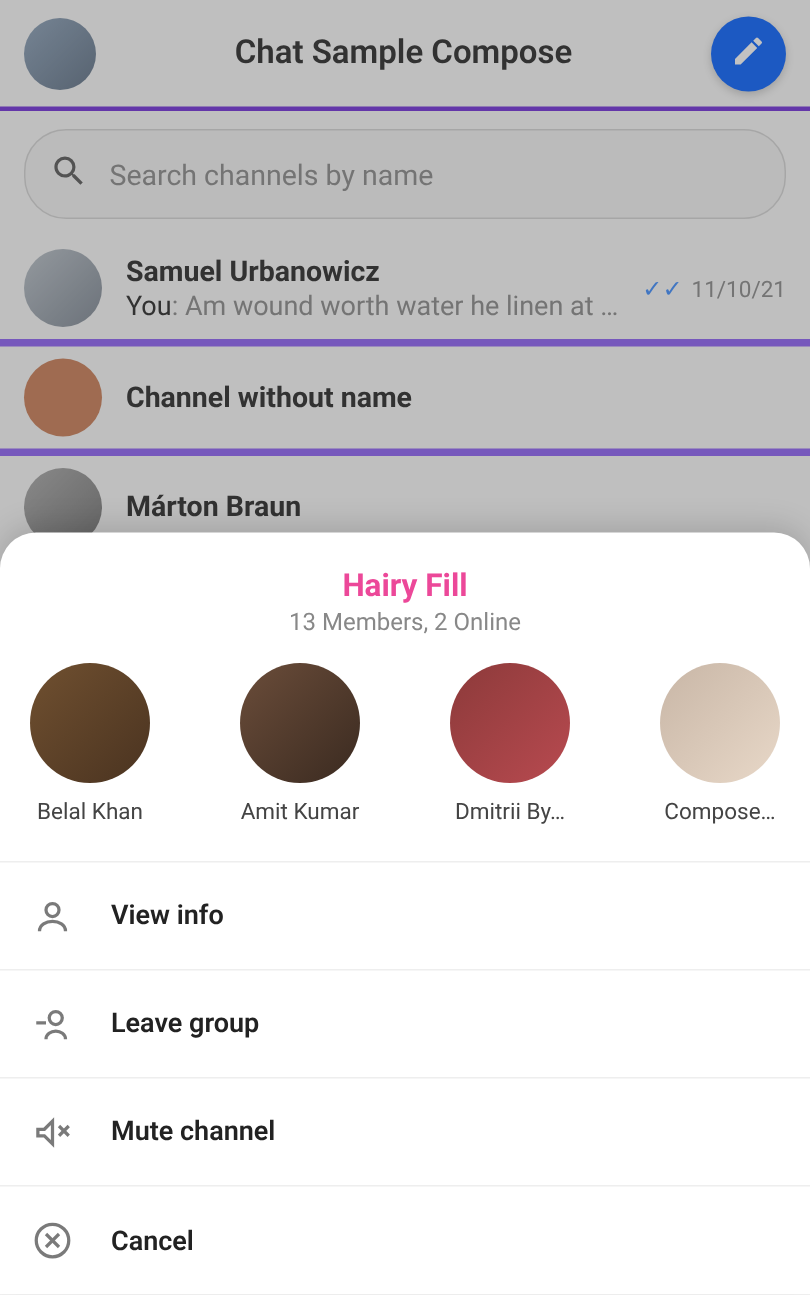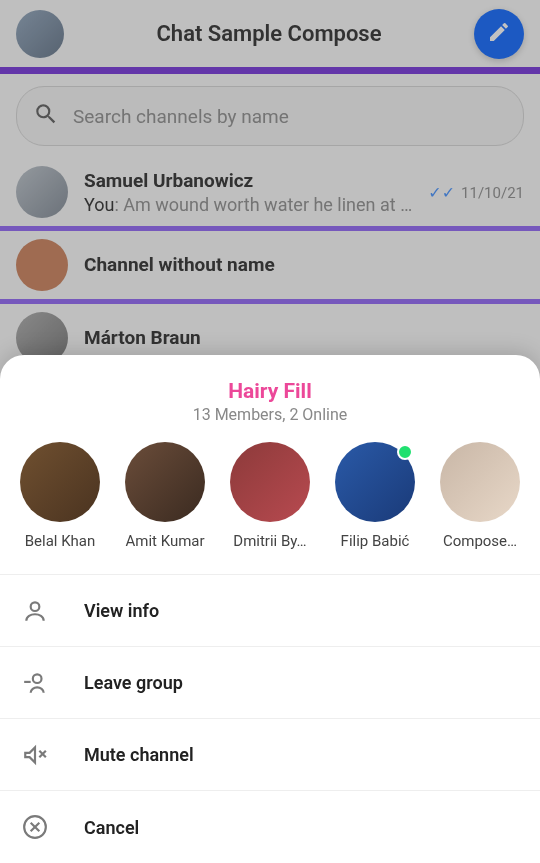--- a/index.html
+++ b/index.html
@@ -10,21 +10,21 @@
     background: #fafafa;
     position: relative;
     overflow: hidden;
   }
   .app-bar {
     height: 74px;
     display: flex;
     align-items: center;
     padding: 0 16px;
     background: #fafafa;
-    border-bottom: 7px solid #6d28d9;
+    border-bottom: 3px solid #6d28d9;
   }
   .app-avatar {
     width: 48px;
     height: 48px;
     border-radius: 50%;
     background: linear-gradient(135deg, #8aa0b8 0%, #5b6d82 100%);
     flex-shrink: 0;
   }
   .app-title {
     flex: 1;
@@ -133,21 +133,20 @@
     overflow: hidden;
     text-overflow: ellipsis;
   }
   .sheet-actions { }
   .action-item {
     display: flex;
     align-items: center;
     height: 72px;
     padding: 0 22px;
     border-bottom: 1px solid #eee;
-    gap: 10px;
   }
   .action-item:last-child { border-bottom: none; }
   .action-icon {
     width: 26px;
     height: 26px;
     margin-right: 26px;
     display: flex;
     align-items: center;
     justify-content: center;
   }
@@ -228,26 +227,20 @@
     </div>
     <div class="member">
       <div class="member-avatar m1"></div>
       <div class="member-name">Amit Kumar</div>
     </div>
     <div class="member">
       <div class="member-avatar m3"></div>
       <div class="member-name">Dmitrii By…</div>
     </div>
     <div class="member">
-      <div class="member-avatar m4">
-        <div class="online-dot"></div>
-      </div>
-      <div class="member-name">Filip Babić</div>
-    </div>
-    <div class="member">
       <div class="member-avatar m5"></div>
       <div class="member-name">Compose…</div>
     </div>
   </div>
 
   <div class="sheet-actions">
     <div class="action-item">
       <div class="action-icon">
         <svg viewBox="0 0 24 24">
             <circle cx="12" cy="8" r="4"></circle>

